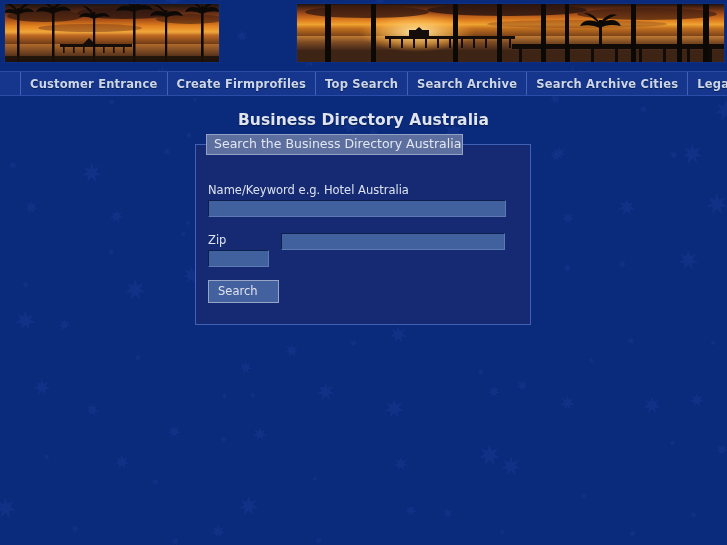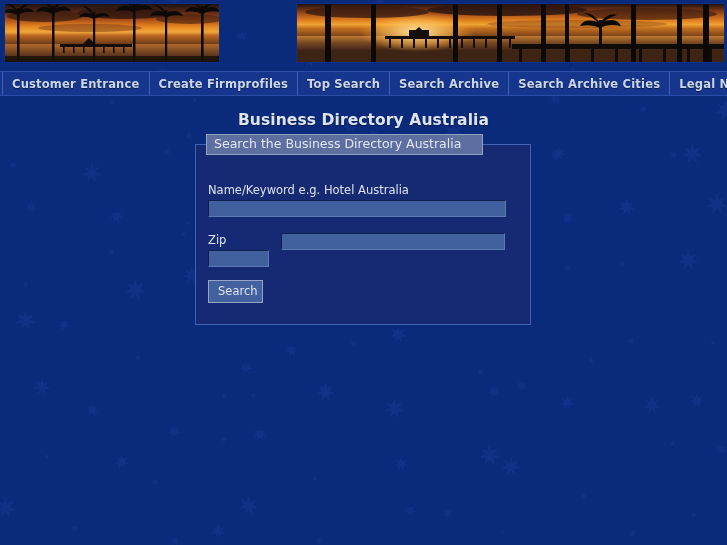--- a/index.html
+++ b/index.html
@@ -65,21 +65,21 @@
     padding: 0 9px;
     font-size: 11.5px;
     font-weight: bold;
     color: #cdd6e8;
     border-right: 1px solid #3f62b6;
     white-space: nowrap;
     letter-spacing: 0.2px;
     cursor: pointer;
     text-shadow: 0 1px 0 #06204f;
   }
-  .nav-item:first-child { border-left: 1px solid #3f62b6; margin-left: 2px; }
+  .nav-item:first-child { border-left: 1px solid #3f62b6; margin-left: 20px; }
   .nav-spacer { flex: 1 1 auto; }
 
   
   .page-title {
     position: absolute;
     left: 0;
     top: 101px;
     width: 727px;
     text-align: center;
     font-size: 15.5px;
@@ -103,21 +103,21 @@
     z-index: 3;
   }
   .panel-legend {
     position: absolute;
     left: 10px;
     top: -11px;
     background: #5d6f9f;
     border: 1px solid #93a2c4;
     color: #e2e6f0;
     font-size: 12.5px;
-    padding: 2px 21px 3px 7px;
+    padding: 2px 1px 3px 7px;
     white-space: nowrap;
     line-height: 1.1;
   }
   .panel-body {
     padding: 22px 12px 10px 12px;
     color: #dde3f0;
     font-size: 11.5px;
     line-height: 14px;
   }
   .intro-line { white-space: nowrap; }
@@ -155,21 +155,21 @@
   }
   .zipcity-col .field-label { margin-top: 0; }
 
   .search-btn {
     margin-top: 13px;
     background: #44619f;
     border: 1px solid #97a5c6;
     color: #dfe3ee;
     font-family: "DejaVu Sans", "Liberation Sans", sans-serif;
     font-size: 11.5px;
-    padding: 3px 4px 4px 9px;
+    padding: 3px 20px 4px 9px;
     cursor: pointer;
   }
 </style>
 </head>
 <body>
 
 <svg id="starfield" viewBox="0 0 727 545" preserveAspectRatio="none" aria-hidden="true">
     <rect x="0" y="0" width="727" height="545" fill="#0a2a7c"></rect>
     <path d="M-31.73 -9.96L-30.00 -4.06L-24.31 -6.39L-27.84 -1.36L-22.48 1.64L-28.61 2.01L-27.61 8.08L-31.73 3.51L-35.84 8.08L-34.84 2.01L-40.98 1.64L-35.61 -1.36L-39.15 -6.39L-33.46 -4.06Z" fill="#15368c" opacity="0.62"></path>
     <path d="M29.84 -25.75L31.92 -18.66L38.76 -21.46L34.51 -15.41L40.96 -11.80L33.58 -11.36L34.79 -4.06L29.84 -9.55L24.89 -4.06L26.09 -11.36L18.71 -11.80L25.17 -15.41L20.92 -21.46L27.76 -18.66Z" fill="#15368c" opacity="0.62"></path>

